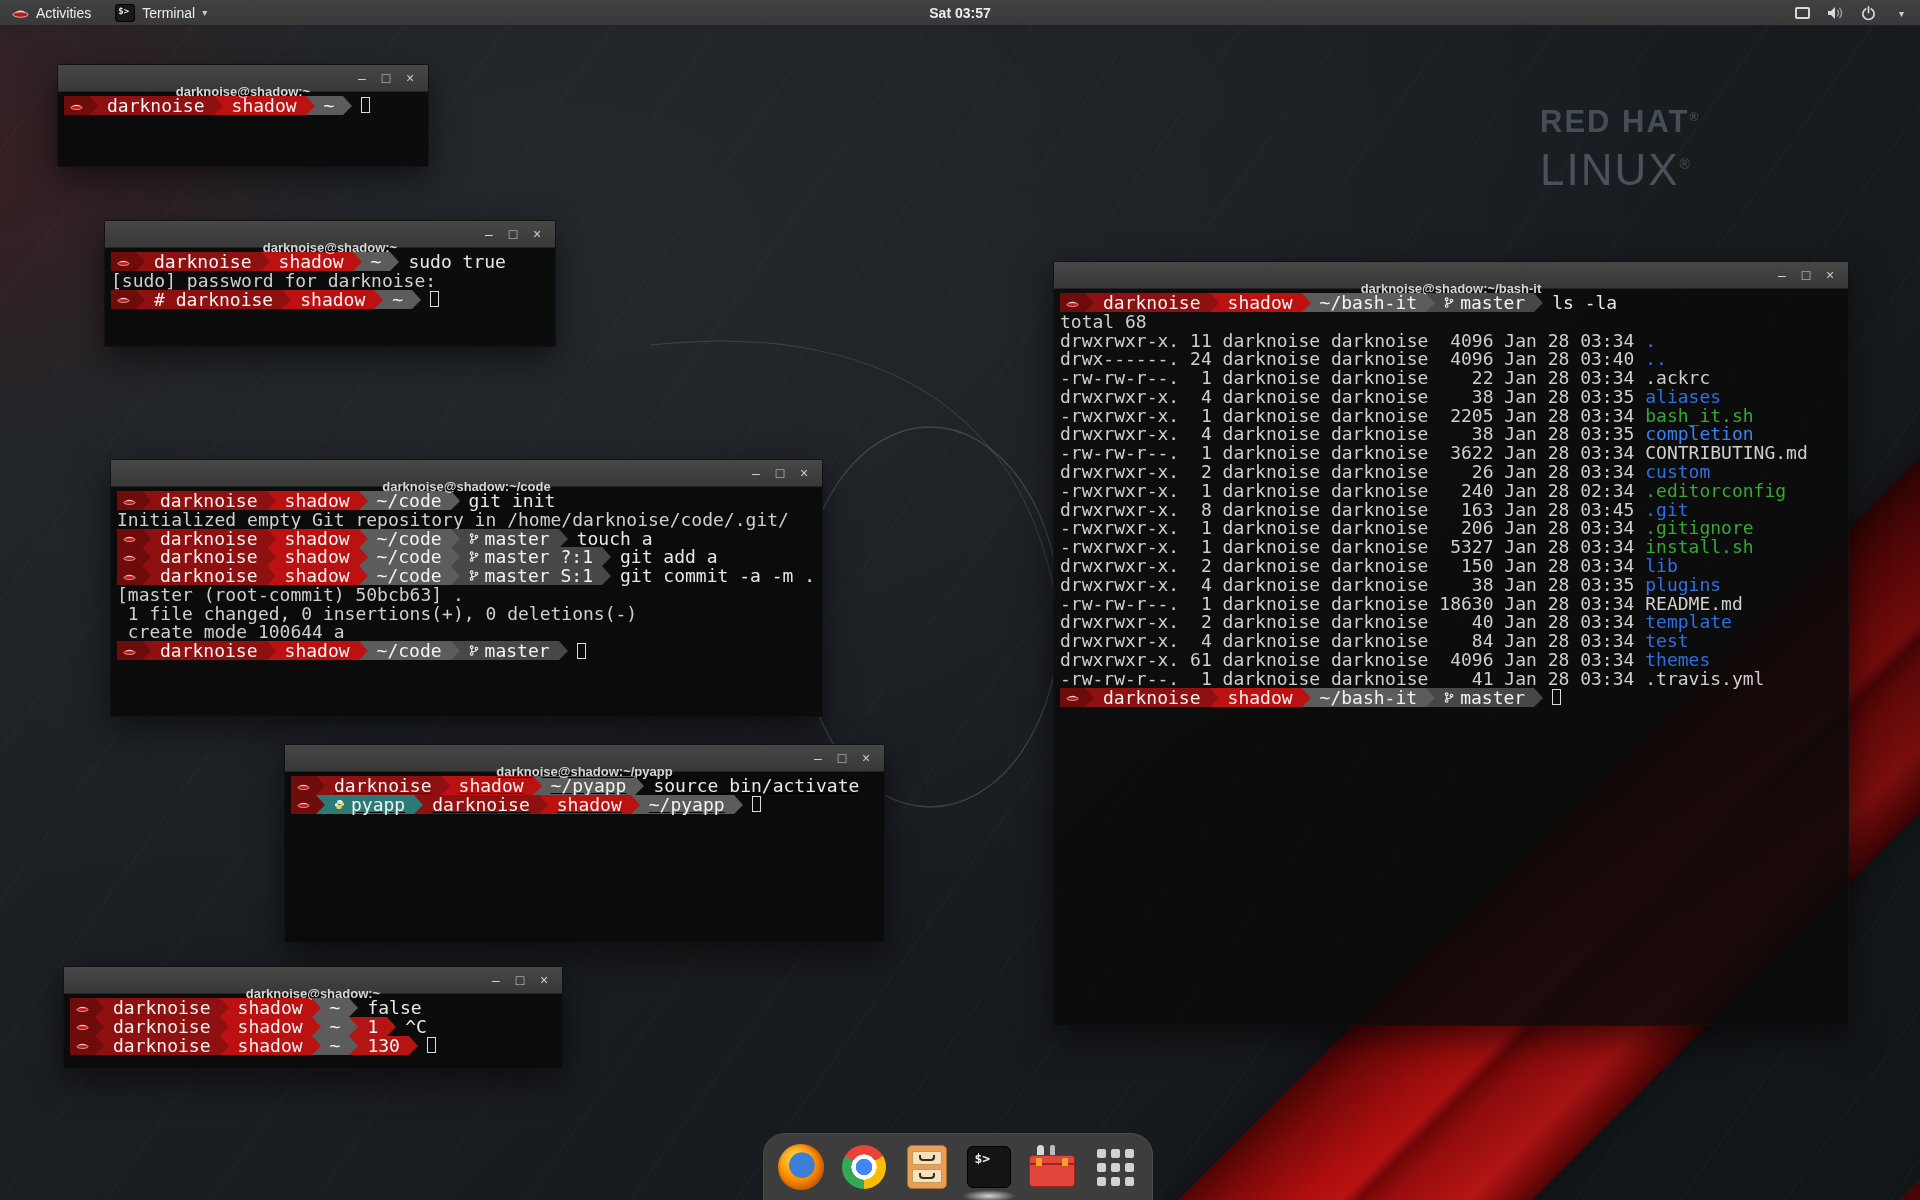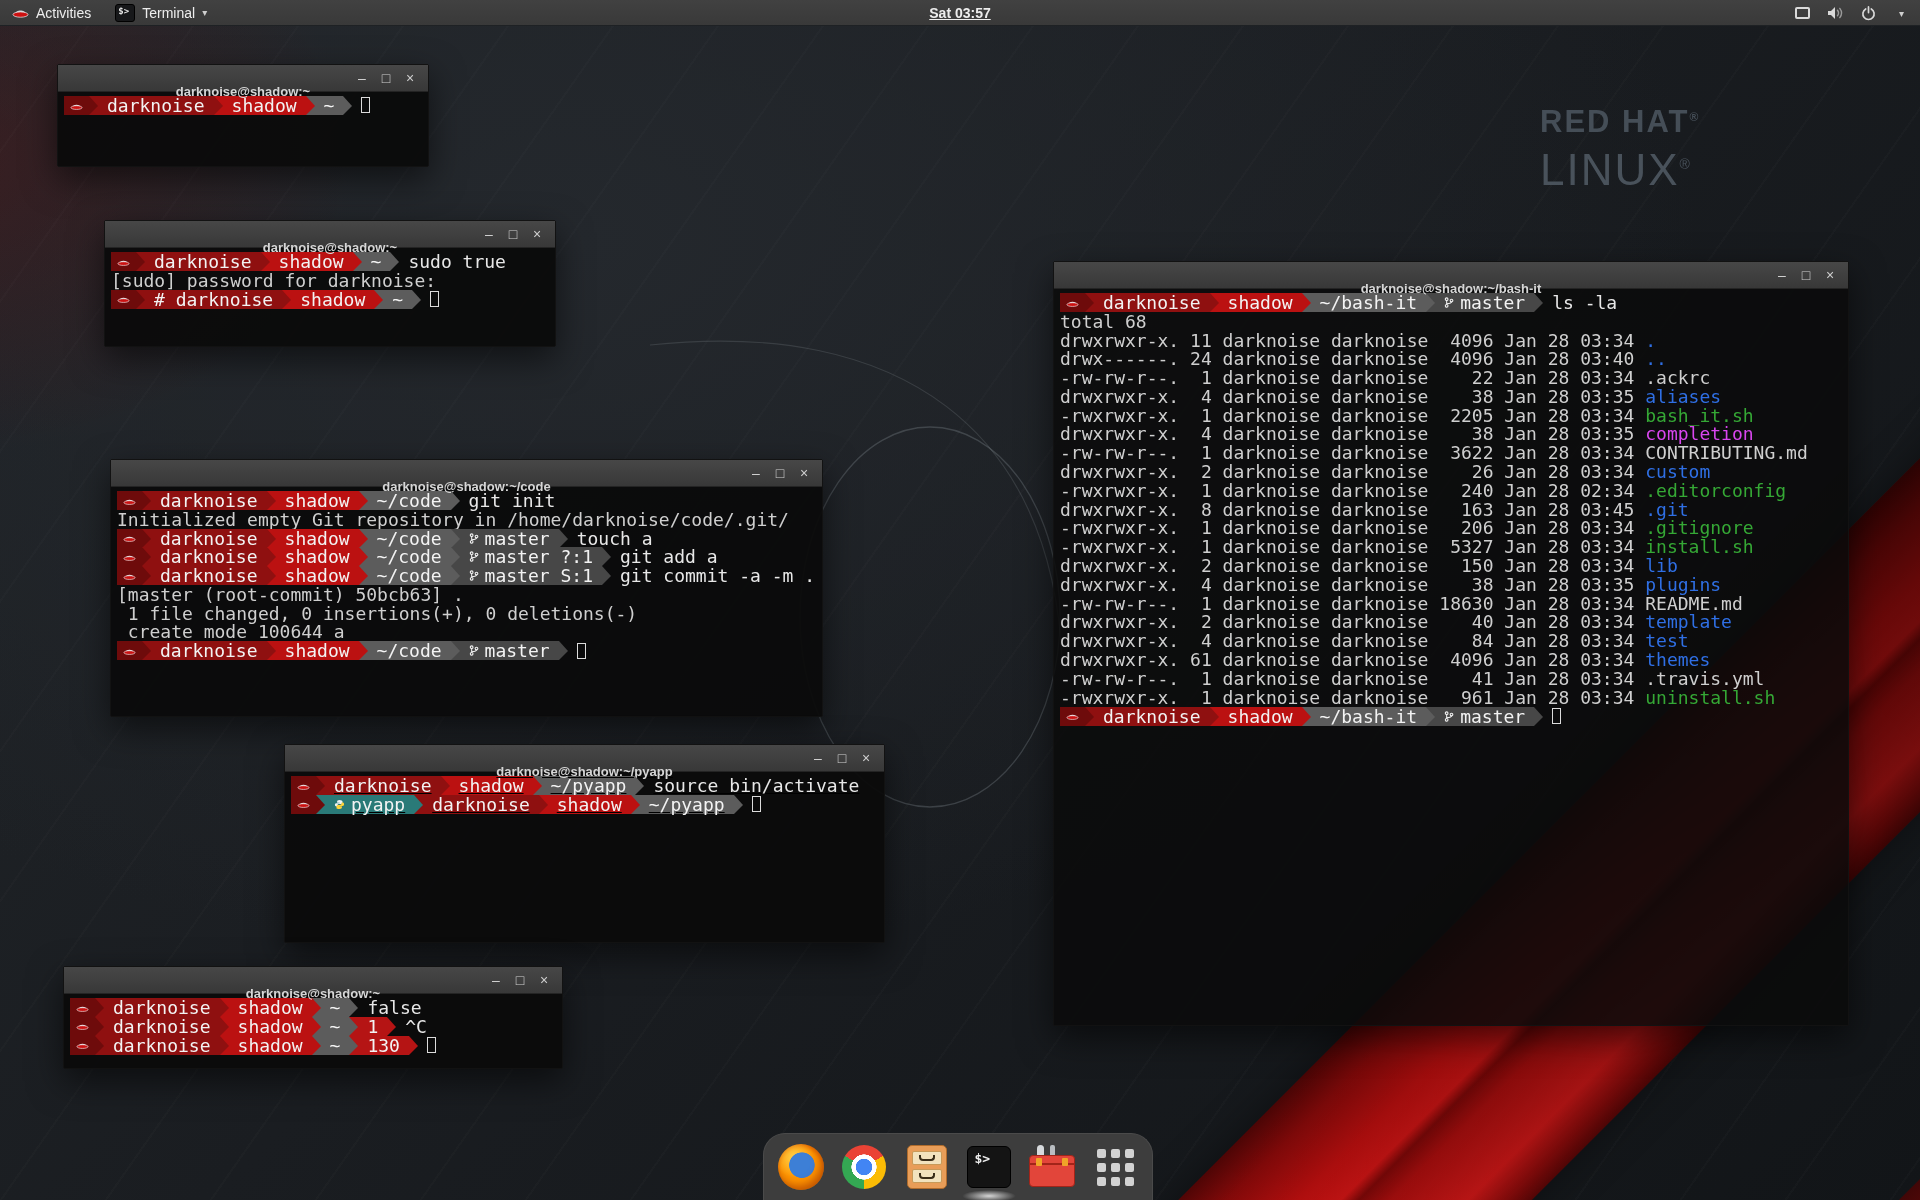--- a/index.html
+++ b/index.html
@@ -43,21 +43,21 @@
     display:flex; align-items:center; color:#ededed; font-size:14px;
   }
   .tb-left { display:flex; align-items:center; height:100%; }
   .tb-btn { display:flex; align-items:center; gap:7px; padding:0 12px; height:100%; cursor:default; }
   .mini-term {
     width:20px; height:18px; background:#17181a; border:1px solid #000; border-radius:3px;
     color:#e8e8e8; font-family:"DejaVu Sans Mono",monospace; font-size:9px; font-weight:bold;
     display:flex; align-items:flex-start; justify-content:flex-start; padding:1px 2px;
   }
   .caret { font-size:10px; color:#cfcfcf; }
-  #clock { position:absolute; left:50%; transform:translateX(-50%); font-weight:bold; font-size:14px;text-decoration:underline; }
+  #clock { position:absolute; left:50%; transform:translateX(-50%); font-weight:bold; font-size:14px; }
   .tb-right { position:absolute; right:10px; top:0; height:26px; display:flex; align-items:center; gap:16px; }
   .tb-ico { width:17px; height:14px; display:flex; align-items:center; justify-content:center; }
   .disp-ico { width:15px; height:12px; border:2px solid #d9d9d9; border-radius:2px; }
   
   #rhel-logo { position:absolute; left:1540px; top:104px; z-index:1; color:#49525c; user-select:none; }
   #rhel-logo .l1 { font-size:31px; font-weight:bold; letter-spacing:2px; color:#454e57; }
   #rhel-logo .l1 sup { font-size:12px; }
   #rhel-logo .l2, #rhel-logo .l3 { font-size:44px; letter-spacing:2px; line-height:48px; color:#49525b; }
   #rhel-logo .l3 sup { font-size:14px; }
   
@@ -352,35 +352,34 @@
                 <circle cx="9" cy="4.6" r="1.6"></circle>
                 <path d="M3.2 4.6 v4.8 M3.2 8.4 C7.6 8.4 9 7.6 9 6.2"></path>
               </g>
             </svg>master</span><span class="psep"><i style="border-left-color: rgb(71, 71, 71);"></i></span><span class="cmd" style="color: rgb(232, 232, 232);">ls -la</span></div>
         <div class="tline"><span class="out">total 68</span></div>
         <div class="tline"><span class="out">drwxrwxr-x. 11 darknoise darknoise  4096 Jan 28 03:34 </span><span class="out" style="color: rgb(47, 111, 228);">.</span></div>
         <div class="tline"><span class="out">drwx------. 24 darknoise darknoise  4096 Jan 28 03:40 </span><span class="out" style="color: rgb(47, 111, 228);">..</span></div>
         <div class="tline"><span class="out">-rw-rw-r--.  1 darknoise darknoise    22 Jan 28 03:34 </span><span class="out" style="color: rgb(207, 207, 207);">.ackrc</span></div>
         <div class="tline"><span class="out">drwxrwxr-x.  4 darknoise darknoise    38 Jan 28 03:35 </span><span class="out" style="color: rgb(47, 111, 228);">aliases</span></div>
         <div class="tline"><span class="out">-rwxrwxr-x.  1 darknoise darknoise  2205 Jan 28 03:34 </span><span class="out" style="color: rgb(53, 168, 53);">bash_it.sh</span></div>
-        <div class="tline"><span class="out">drwxrwxr-x.  4 darknoise darknoise    38 Jan 28 03:35 </span><span class="out" style="color: #d946ef;">completion</span></div>
+        <div class="tline"><span class="out">drwxrwxr-x.  4 darknoise darknoise    38 Jan 28 03:35 </span><span class="out" style="color: #3b82f6;">completion</span></div>
         <div class="tline"><span class="out">-rw-rw-r--.  1 darknoise darknoise  3622 Jan 28 03:34 </span><span class="out" style="color: rgb(207, 207, 207);">CONTRIBUTING.md</span></div>
         <div class="tline"><span class="out">drwxrwxr-x.  2 darknoise darknoise    26 Jan 28 03:34 </span><span class="out" style="color: rgb(47, 111, 228);">custom</span></div>
         <div class="tline"><span class="out">-rwxrwxr-x.  1 darknoise darknoise   240 Jan 28 02:34 </span><span class="out" style="color: rgb(53, 168, 53);">.editorconfig</span></div>
         <div class="tline"><span class="out">drwxrwxr-x.  8 darknoise darknoise   163 Jan 28 03:45 </span><span class="out" style="color: rgb(47, 111, 228);">.git</span></div>
         <div class="tline"><span class="out">-rwxrwxr-x.  1 darknoise darknoise   206 Jan 28 03:34 </span><span class="out" style="color: rgb(53, 168, 53);">.gitignore</span></div>
         <div class="tline"><span class="out">-rwxrwxr-x.  1 darknoise darknoise  5327 Jan 28 03:34 </span><span class="out" style="color: rgb(53, 168, 53);">install.sh</span></div>
         <div class="tline"><span class="out">drwxrwxr-x.  2 darknoise darknoise   150 Jan 28 03:34 </span><span class="out" style="color: rgb(47, 111, 228);">lib</span></div>
         <div class="tline"><span class="out">drwxrwxr-x.  4 darknoise darknoise    38 Jan 28 03:35 </span><span class="out" style="color: rgb(47, 111, 228);">plugins</span></div>
         <div class="tline"><span class="out">-rw-rw-r--.  1 darknoise darknoise 18630 Jan 28 03:34 </span><span class="out" style="color: rgb(207, 207, 207);">README.md</span></div>
         <div class="tline"><span class="out">drwxrwxr-x.  2 darknoise darknoise    40 Jan 28 03:34 </span><span class="out" style="color: rgb(47, 111, 228);">template</span></div>
         <div class="tline"><span class="out">drwxrwxr-x.  4 darknoise darknoise    84 Jan 28 03:34 </span><span class="out" style="color: rgb(47, 111, 228);">test</span></div>
         <div class="tline"><span class="out">drwxrwxr-x. 61 darknoise darknoise  4096 Jan 28 03:34 </span><span class="out" style="color: rgb(47, 111, 228);">themes</span></div>
         <div class="tline"><span class="out">-rw-rw-r--.  1 darknoise darknoise    41 Jan 28 03:34 </span><span class="out" style="color: rgb(207, 207, 207);">.travis.yml</span></div>
-        <div class="tline"><span class="out">-rwxrwxr-x.  1 darknoise darknoise   961 Jan 28 03:34 </span><span class="out" style="color: rgb(53, 168, 53);">uninstall.sh</span></div>
         <div class="tline"><span class="seg icon-seg" style="background: rgb(110, 11, 11);"><svg viewBox="0 0 14 10" width="13" height="10">
               <path d="M2.6 6.6 C2.6 2.6 11.4 2.6 11.4 6.6 Z" fill="#e8ebee"></path>
               <ellipse cx="7" cy="6.7" rx="6" ry="2" fill="#c11" stroke="#e8ebee" stroke-width="0.7"></ellipse>
             </svg></span><span class="psep" style="background: rgb(143, 16, 16);"><i style="border-left-color: rgb(110, 11, 11);"></i></span><span class="seg" style="background: rgb(143, 16, 16);">darknoise</span><span class="psep" style="background: rgb(187, 17, 17);"><i style="border-left-color: rgb(143, 16, 16);"></i></span><span class="seg" style="background: rgb(187, 17, 17);">shadow</span><span class="psep" style="background: rgb(92, 92, 92);"><i style="border-left-color: rgb(187, 17, 17);"></i></span><span class="seg" style="background: rgb(92, 92, 92);">~/bash-it</span><span class="psep" style="background: rgb(71, 71, 71);"><i style="border-left-color: rgb(92, 92, 92);"></i></span><span class="seg" style="background: rgb(71, 71, 71);"><svg viewBox="0 0 12 14" width="10" height="13" style="margin-right:6px">
               <g stroke="#f0f0f0" stroke-width="1.3" fill="none">
                 <circle cx="3.2" cy="3" r="1.6"></circle>
                 <circle cx="3.2" cy="11" r="1.6"></circle>
                 <circle cx="9" cy="4.6" r="1.6"></circle>
                 <path d="M3.2 4.6 v4.8 M3.2 8.4 C7.6 8.4 9 7.6 9 6.2"></path>
               </g>

